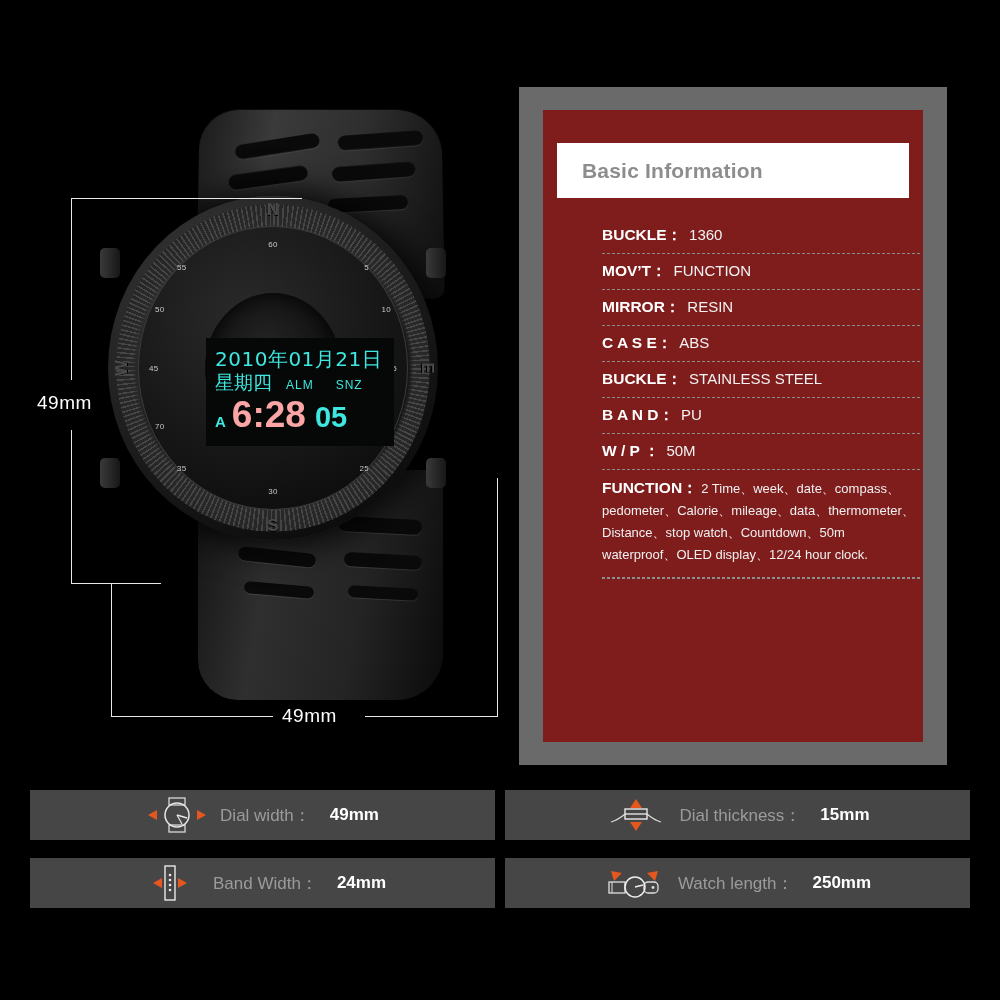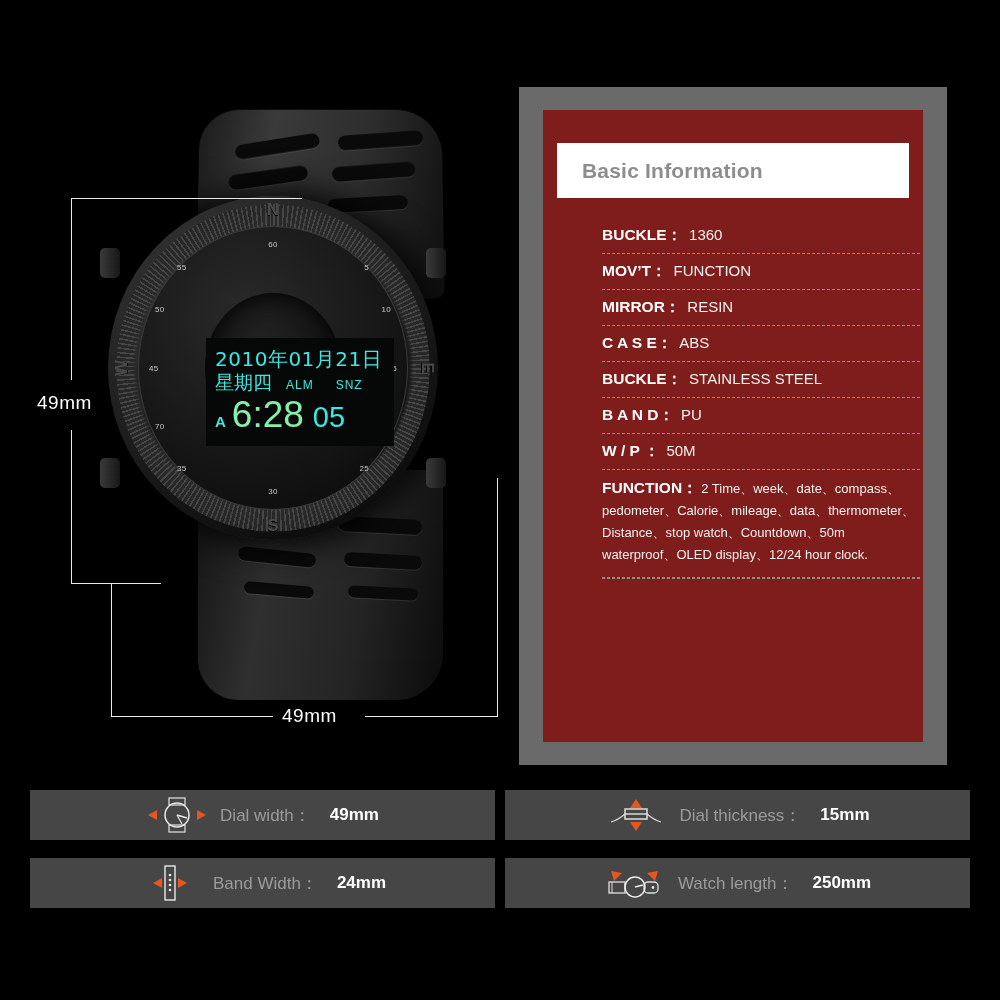--- a/index.html
+++ b/index.html
@@ -90,22 +90,22 @@
     padding: 5px 9px 7px 9px;
   }
   .lcd-row1 { color: #3ee8e0; font-size: 20px; line-height: 24px; letter-spacing: .5px;
     font-family: "DejaVu Sans", sans-serif; white-space: nowrap; }
   .lcd-row2 { display: flex; align-items: baseline; gap: 14px; line-height: 22px; }
   .lcd-week { color: #3ee8e0; font-size: 19px; font-family: "DejaVu Sans", sans-serif; }
   .lcd-alm  { color: #3ee8e0; font-size: 12px; letter-spacing: 1px; font-family: "Liberation Sans", sans-serif; }
   .lcd-snz  { color: #3ee8e0; font-size: 12px; letter-spacing: 1px; margin-left: 8px; font-family: "Liberation Sans", sans-serif; }
   .lcd-row3 { display: flex; align-items: baseline; gap: 6px; }
   .lcd-ampm { color: #3ee8e0; font-size: 15px; font-weight: 700; }
-  .lcd-time { color: #86efac; font-size: 37px; font-weight: 400; line-height: 38px; letter-spacing: 0px; }
-  .lcd-sec  { color: #3ee8e0; font-size: 29px; font-weight: 400; line-height: 38px; margin-left: 3px; }
+  .lcd-time { color: #fca5a5; font-size: 37px; font-weight: 700; line-height: 38px; letter-spacing: 0px; }
+  .lcd-sec  { color: #3ee8e0; font-size: 29px; font-weight: 700; line-height: 38px; margin-left: 3px; }
 
   
   .dim-line { position: absolute; background: #e9e9e9; }
   .dim-label {
     position: absolute; color: #ffffff; font-size: 19px; letter-spacing: .5px;
     font-family: "Liberation Sans", sans-serif; white-space: nowrap;
   }
 
   
   #info-frame {

